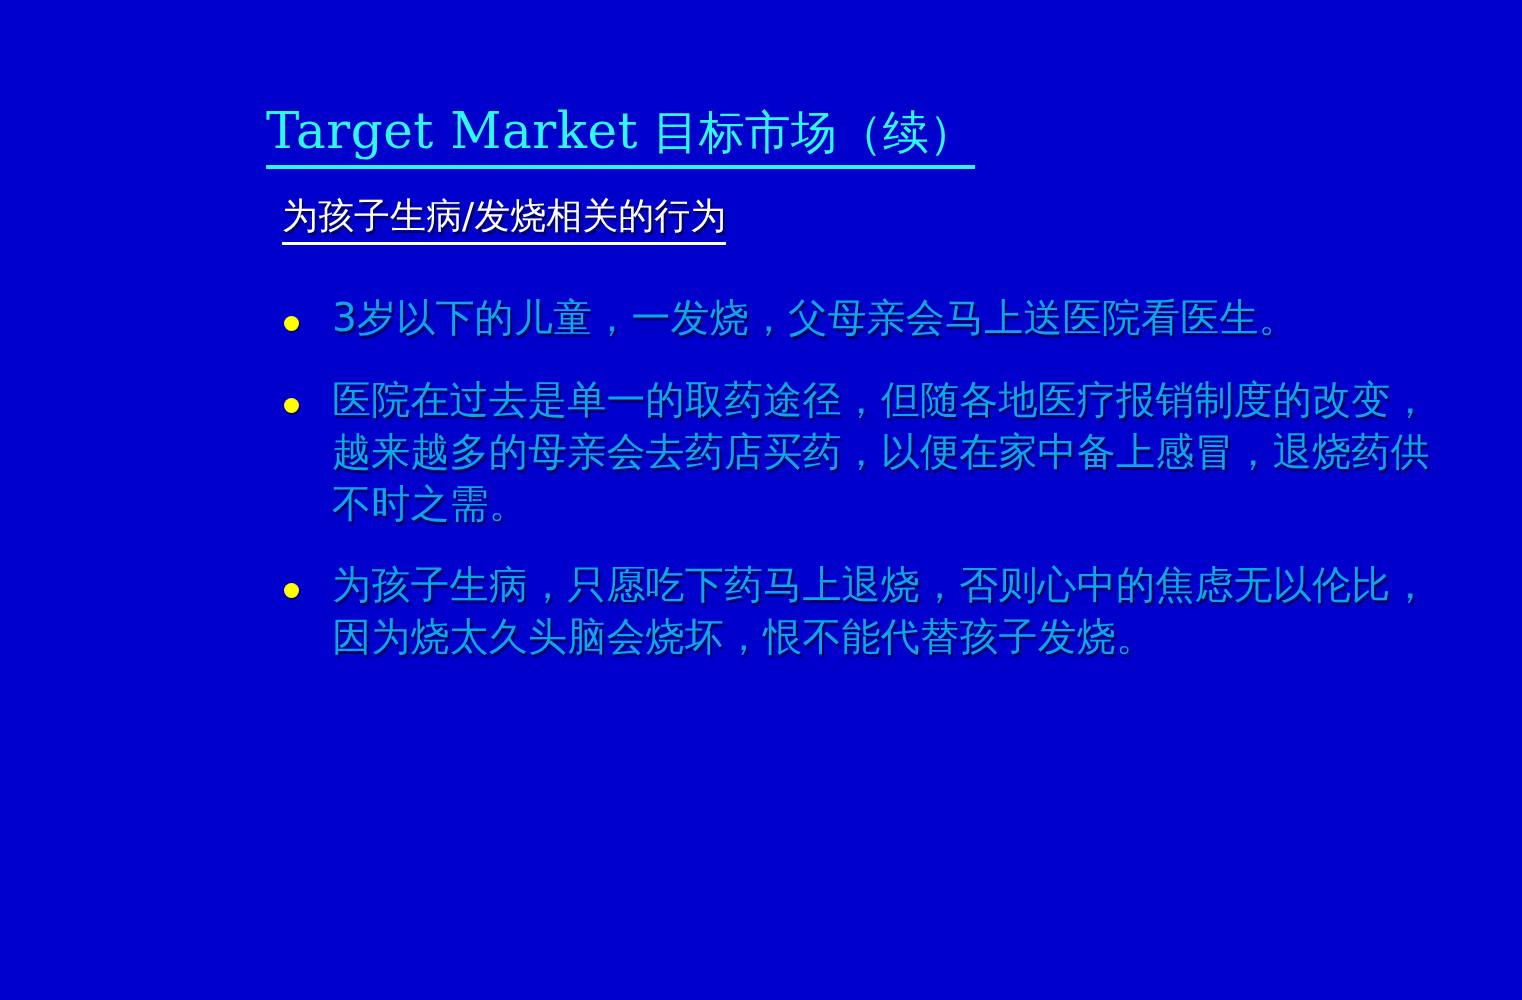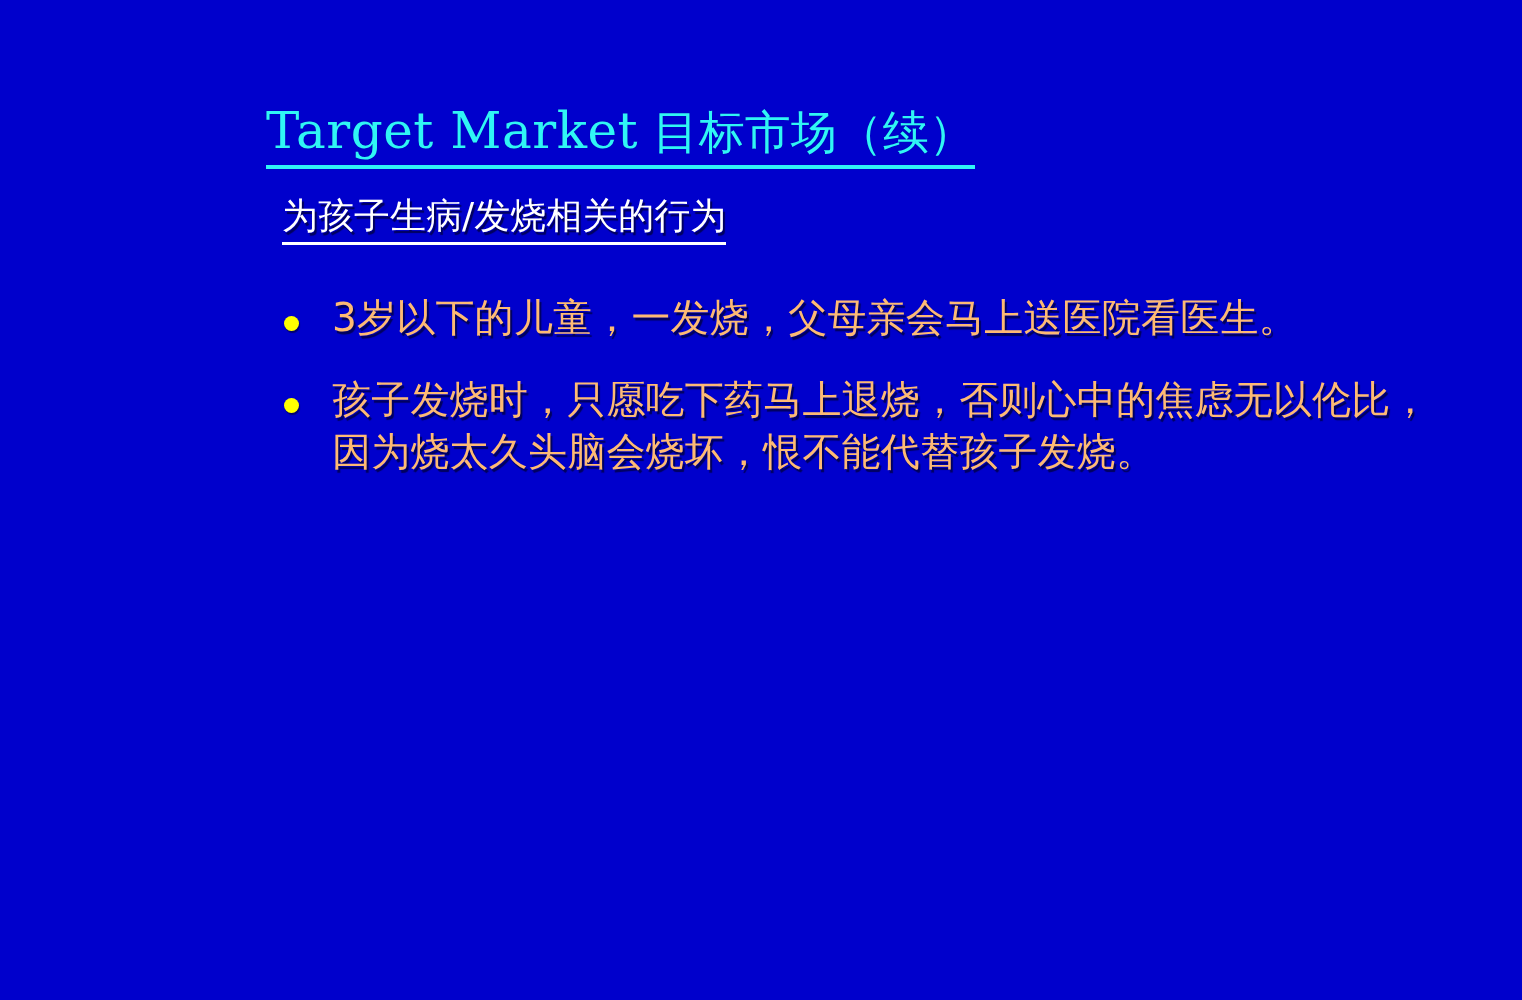--- a/index.html
+++ b/index.html
@@ -79,21 +79,21 @@
     top: 292px;
     width: 1190px;
     list-style: none;
   }
 
   .bullet-item {
     position: relative;
     display: block;
     padding-left: 56px;
     margin-bottom: 30px;
-    color: #fdba74;
+    color: #0ea5e9;
     font-family: "DejaVu Sans", "Liberation Sans", sans-serif;
     font-size: 39px;
     line-height: 1.33;
     letter-spacing: 0.2px;
     text-shadow: 2px 3px 1px rgba(0,0,0,0.55);
     text-align: left;
   }
 
   .bullet-item:last-child { margin-bottom: 0; }
 
@@ -137,21 +137,25 @@
   </div>
 
   <ul class="bullet-list">
 
     <li class="bullet-item">
       <span class="bullet-marker"></span>
       <span class="bullet-text">3岁以下的儿童，一发烧，父母亲会马上送医院看医生。</span>
     </li>
 
 
+    <li class="bullet-item">
+      <span class="bullet-marker"></span>
+      <span class="bullet-text">医院在过去是单一的取药途径，但随各地医疗报销制度的改变，越来越多的母亲会去药店买药，以便在家中备上感冒，退烧药供不时之需。</span>
+    </li>
 
     <li class="bullet-item">
       <span class="bullet-marker"></span>
-      <span class="bullet-text">孩子发烧时，只愿吃下药马上退烧，否则心中的焦虑无以伦比，因为烧太久头脑会烧坏，恨不能代替孩子发烧。</span>
+      <span class="bullet-text">为孩子生病，只愿吃下药马上退烧，否则心中的焦虑无以伦比，因为烧太久头脑会烧坏，恨不能代替孩子发烧。</span>
     </li>
 
   </ul>
 
 </div>
 
 </body></html>

